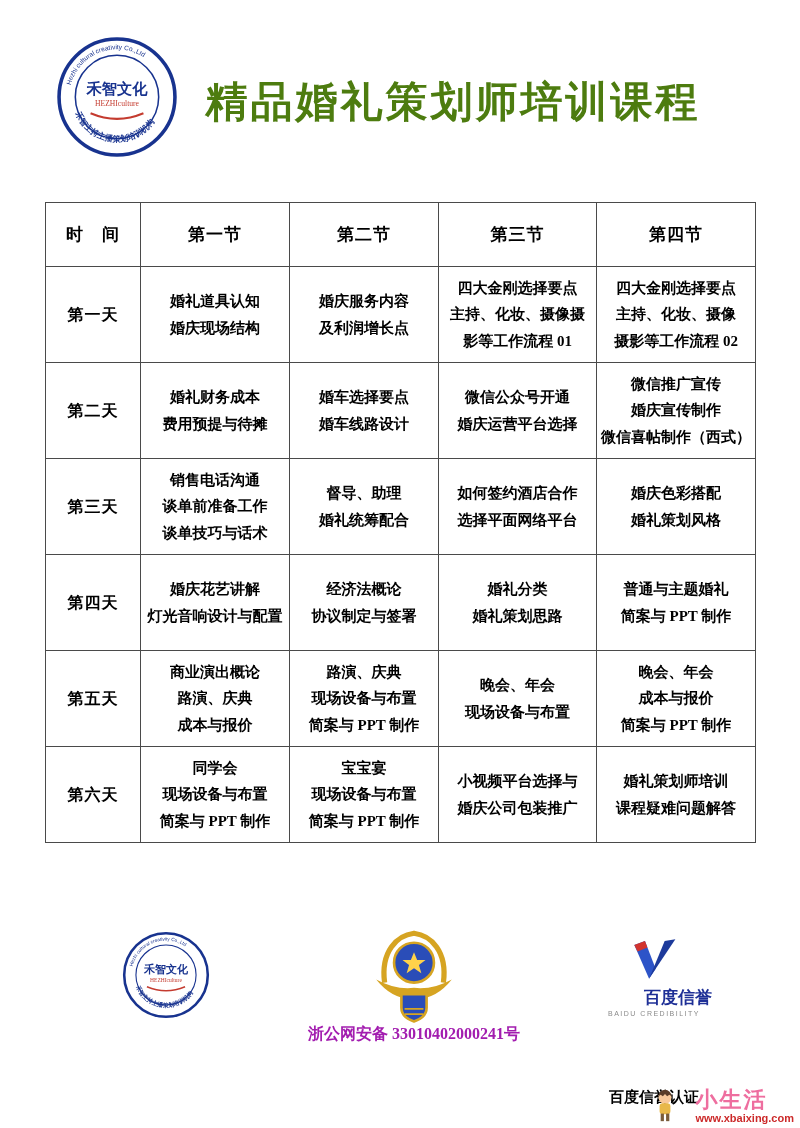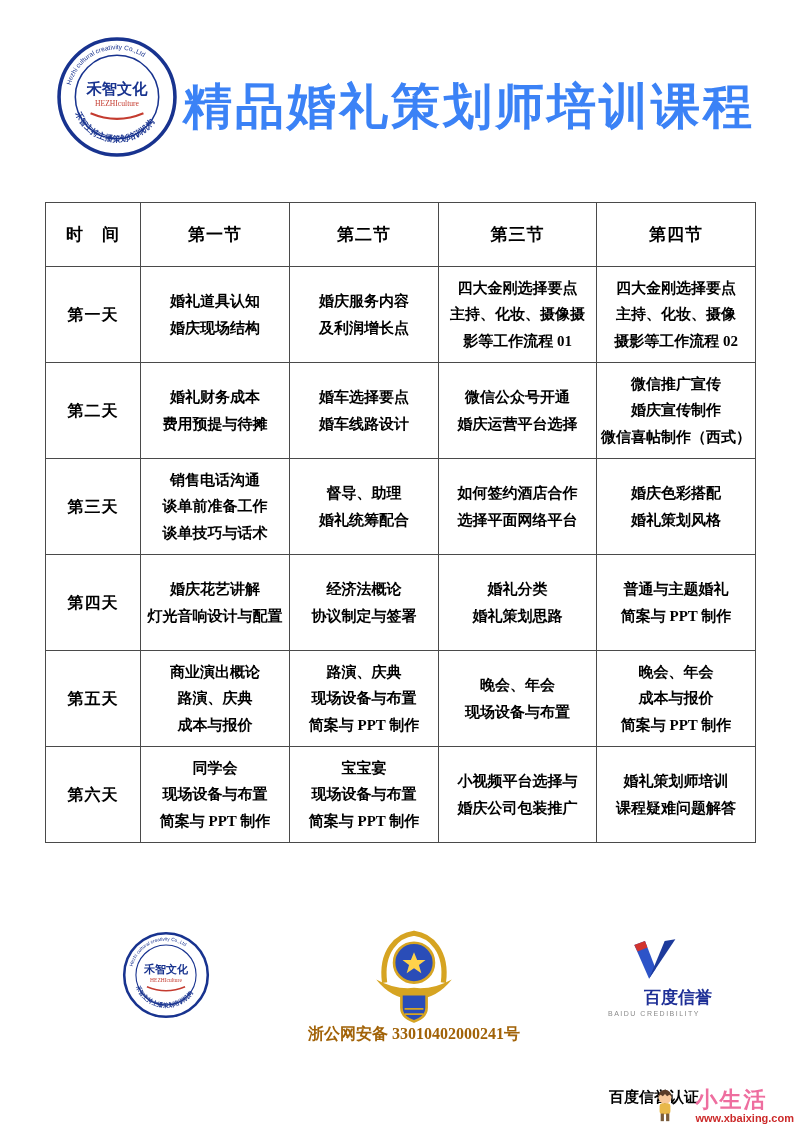--- a/index.html
+++ b/index.html
@@ -8,21 +8,21 @@
   .page {
     position:relative; width:800px; height:1128px;
     background:#ffffff; margin:0 auto; overflow:hidden;
   }
 
   
   .logo-header { position:absolute; left:56px; top:36px; width:122px; height:122px; }
   .logo-footer { position:absolute; left:122px; top:931px; width:88px; height:88px; }
   .title {
     position:absolute; left:183px; top:74px; width:540px;
-    font-size:49px; font-weight:900; color:#3b82f6; letter-spacing:3px;
+    font-size:42px; font-weight:900; color:#4d7c0f; letter-spacing:3px;
     font-family:"Liberation Serif", serif; text-align:center; white-space:nowrap;
   }
 
   
   .course-table {
     position:absolute; left:45px; top:202px; width:710px;
     border-collapse:collapse; table-layout:fixed;
   }
   .course-table th, .course-table td {
     border:1px solid #4a4a4a; text-align:center; vertical-align:middle;
@@ -33,21 +33,21 @@
   .course-table td.day { font-size:16px; letter-spacing:1px; }
 
   
   .badge-police { position:absolute; left:372px; top:928px; width:84px; height:94px; }
   .badge-baidu  { position:absolute; left:596px; top:936px; width:116px; text-align:center; }
   .badge-baidu svg { width:46px; height:46px; display:block; margin:0 auto 4px; }
   .baidu-cn { font-size:17px; font-weight:bold; color:#1e2f96; font-family:"Liberation Sans",sans-serif;text-align:right; }
   .baidu-en { font-size:7px; color:#8a8a8a; letter-spacing:1.5px; font-family:"Liberation Sans",sans-serif; margin-top:1px; }
 
   .copyright     { position:absolute; left:52px;  top:1027px; width:228px; text-align:center; font-size:13px; color:#111; }
-  .police-record { position:absolute; left:288px; top:1024px; width:252px; text-align:center; font-size:16px; font-weight:bold; color:#a16207; }
+  .police-record { position:absolute; left:288px; top:1024px; width:252px; text-align:center; font-size:16px; font-weight:bold; color:#a21caf; }
   .baidu-cert    { position:absolute; left:592px; top:1088px; width:124px; text-align:center; font-size:15px; font-weight:bold; color:#000; }
 
   
   .watermark { position:absolute; right:6px; bottom:4px; display:flex; align-items:flex-end; gap:17px; }
   .watermark svg { width:26px; height:36px; }
   .wm-text { display:flex; flex-direction:column; align-items:flex-start; line-height:1.1; }
   .wm-name { font-size:22px; font-weight:bold; color:#ee6e9f; font-family:"Liberation Sans",sans-serif; letter-spacing:2px; }
   .wm-url  { font-size:11px; font-weight:bold; color:#cc2a2a; font-family:Liberation Sans, sans-serif; }
 </style>
 </head>

